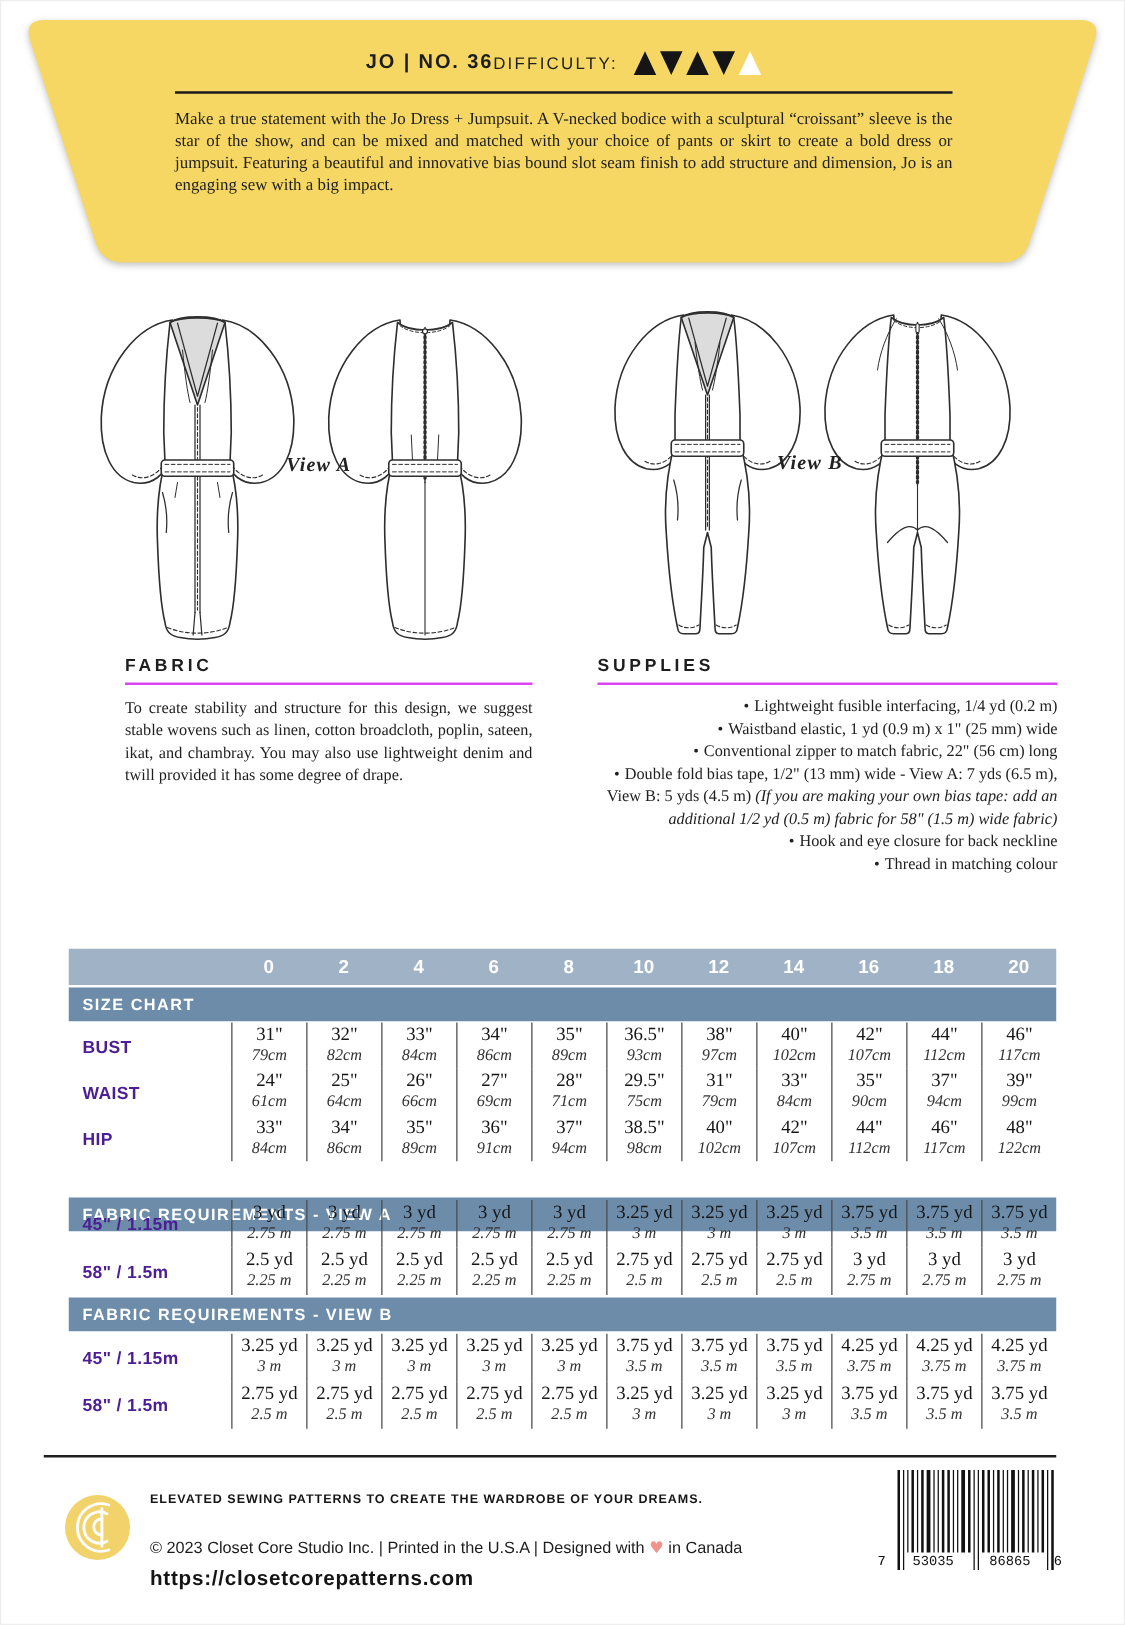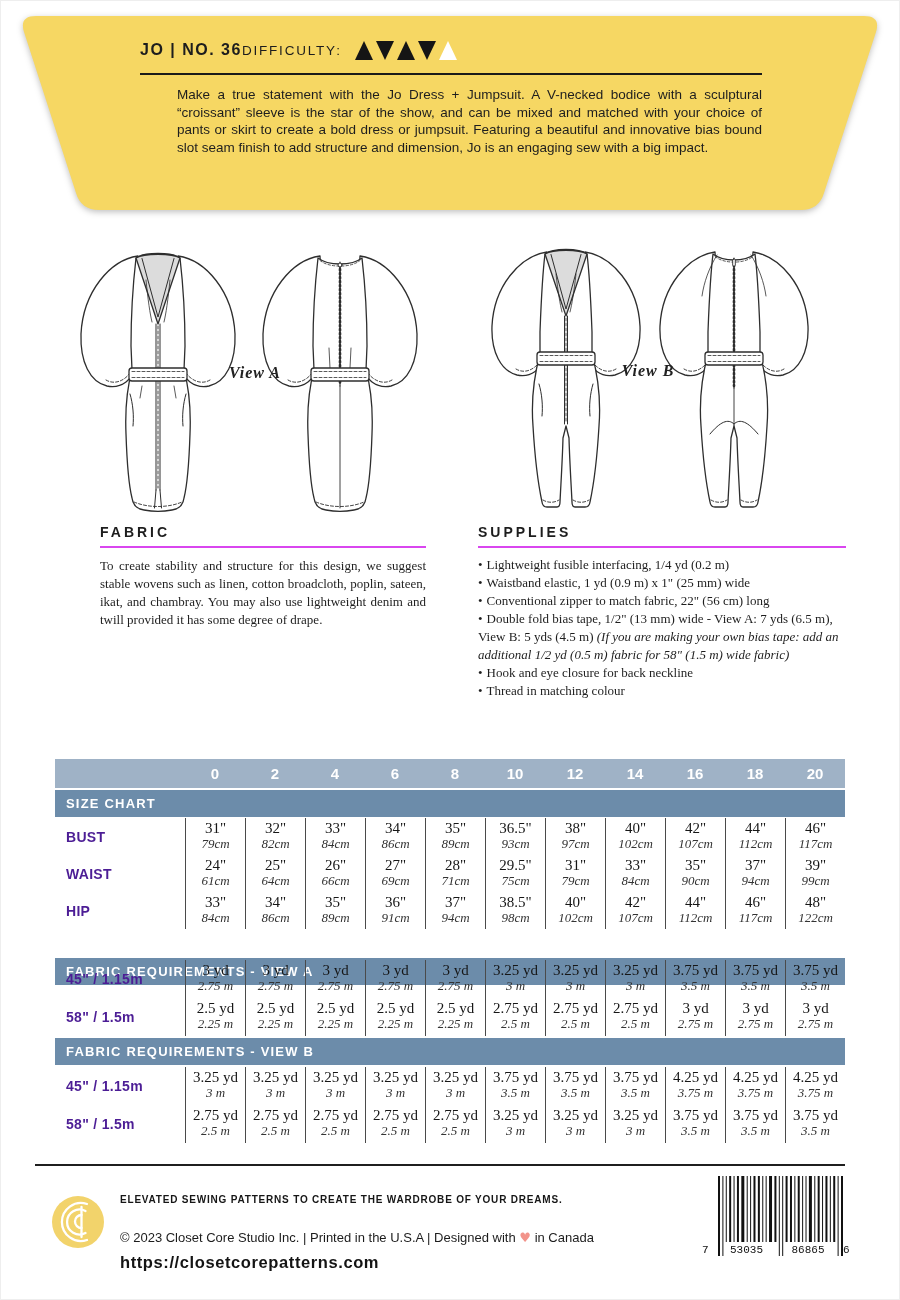--- a/index.html
+++ b/index.html
@@ -3,48 +3,48 @@
 <meta charset="utf-8">
 <style>
   html,body{margin:0;padding:0;background:#fff;}
   .page{position:relative;width:900px;height:1300px;background:#fff;overflow:hidden;
         font-family:"Liberation Sans",sans-serif;color:var(--ink,#1d1d1d);box-shadow:inset 0 0 0 1px #eee;}
 
   
   .flap-svg{position:absolute;left:0;top:0;filter:drop-shadow(0 2px 3px rgba(0,0,0,.25));}
   .flap-path{fill:var(--yellow,#F6D763);}
   .flap-content{position:absolute;left:140px;top:38px;width:622px;}
-  .flap-head{display:flex;justify-content:flex-start;align-items:center;height:24px;}
+  .flap-head{display:flex;justify-content:center;align-items:center;height:24px;}
   .jo{font-weight:bold;font-size:16px;letter-spacing:1.5px;}
   .diff{display:flex;align-items:center;gap:13px;}
   .diff-label{font-size:13.5px;letter-spacing:1.8px;font-weight:500;}
   .tris{display:flex;gap:3px;align-items:center;}
   .tri{width:0;height:0;border-left:9.5px solid transparent;border-right:9.5px solid transparent;}
   .tri-up{border-bottom:19px solid #151515;}
   .tri-down{border-top:19px solid #151515;}
   .tri-up.tri-empty{border-bottom-color:#fff;}
   .flap-rule{border-top:2px solid #1a1a1a;margin-top:11px;}
-  .desc{margin-top:11px;font-family:Liberation Sans, sans-serif;font-size:13.5px;line-height:17.5px;
-        text-align:justify;color:#1e1e1e;margin-left:37px;}
+  .desc{margin-top:11px;font-family:Liberation Serif, serif;font-size:13.5px;line-height:17.5px;
+        text-align:justify;color:#1e1e1e;}
 
   
   .drawing{position:absolute;}
   .drawing path,.drawing rect,.drawing circle{vector-effect:non-scaling-stroke;}
   .view-label{position:absolute;width:90px;text-align:center;font-family:"Liberation Serif",serif;
               font-style:italic;font-weight:bold;font-size:16px;letter-spacing:1px;color:#222;}
 
   
   .col-section{position:absolute;top:524px;}
   #fabric{left:100px;width:326px;}
   #supplies{left:478px;width:368px;}
   .sec-head{font-size:14px;font-weight:bold;letter-spacing:3px;padding-bottom:6px;border-bottom:2px solid #d946ef;}
   .sec-body{margin-top:9px;font-family:"Liberation Serif",serif;font-size:13px;line-height:18px;
             text-align:justify;color:#1e1e1e;}
   .sup-list{margin:8px 0 0;padding:0;list-style:none;font-family:"Liberation Serif",serif;
-            font-size:13px;line-height:18px;color:#1e1e1e;}
+            font-size:13px;line-height:18px;color:#1e1e1e;text-align:right;}
   .sup-list em{}
   .blt{margin-right:4px;}
 
   
   .band,.grid12{position:absolute;left:55px;width:790px;box-sizing:border-box;}
   .grid12{display:grid;grid-template-columns:130px repeat(11,1fr);}
   #size-header-band{top:759px;height:29px;background:var(--band-light,#9FB2C6);align-items:center;}
   .scell{text-align:center;color:#fff;font-weight:bold;font-size:15px;line-height:29px;}
   .dark-band{background:var(--band-dark,#6C8CAA);color:#fff;display:flex;align-items:center;
              padding-left:11px;font-weight:bold;font-size:13px;letter-spacing:1.2px;height:27px;}

